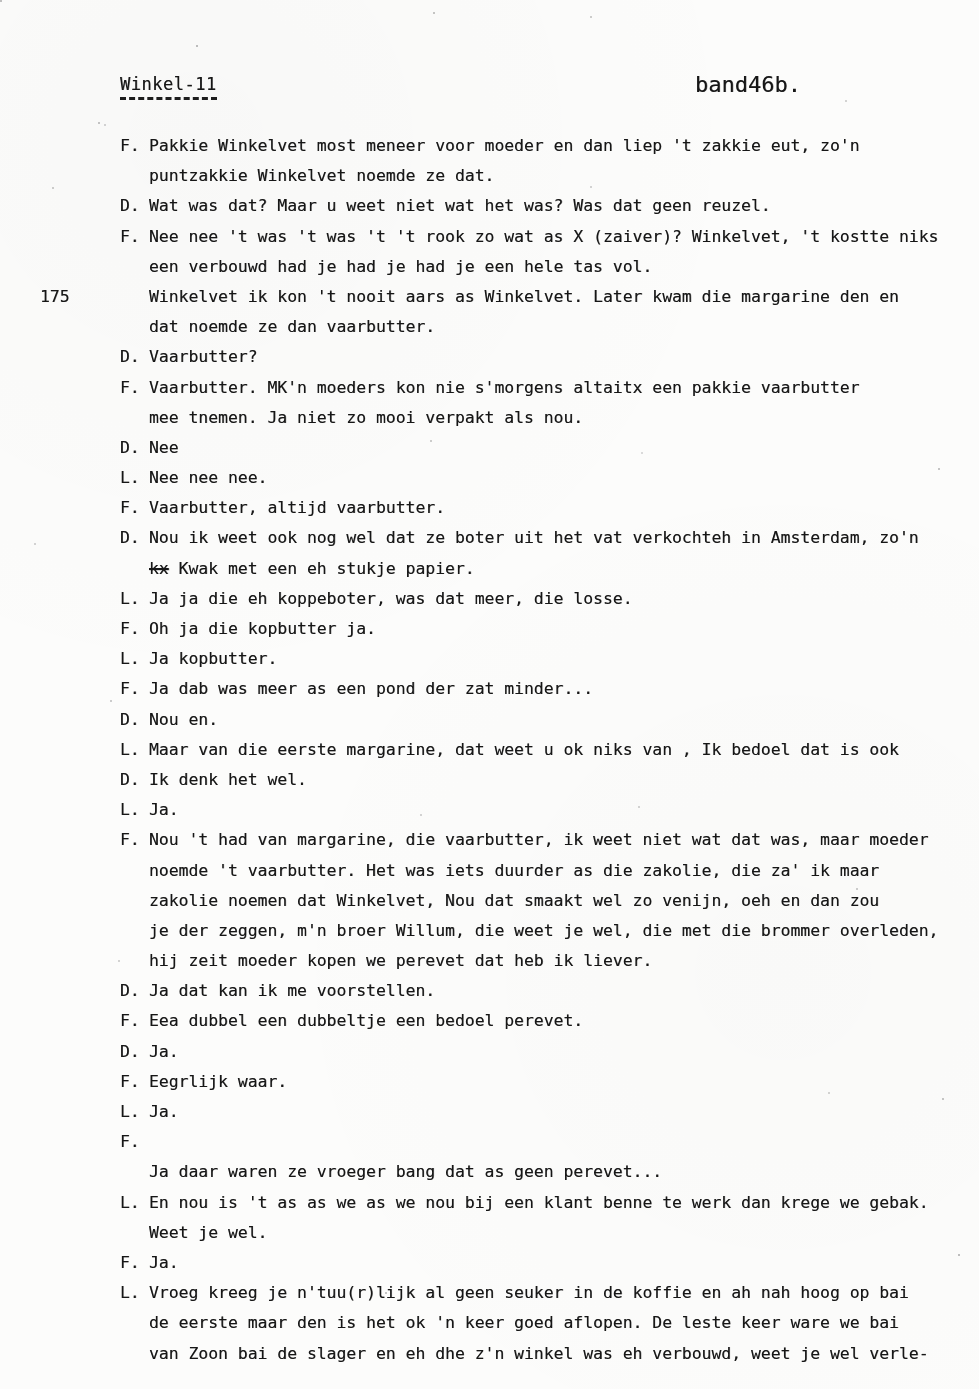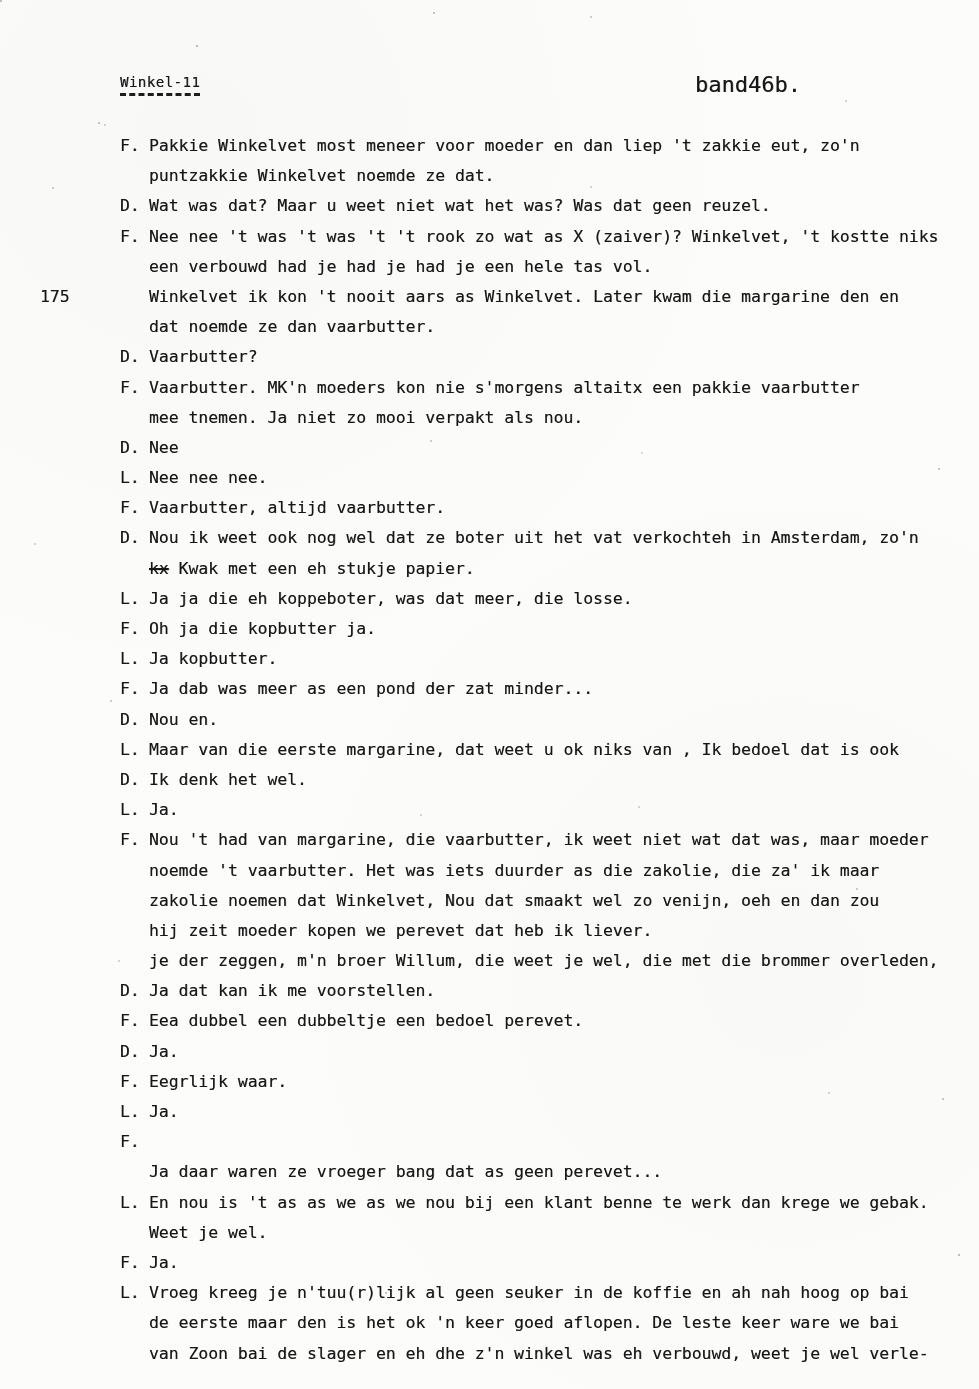--- a/index.html
+++ b/index.html
@@ -37,21 +37,21 @@
       590px 186px 0 #999, 430px 440px 0 #888, 938px 468px 0 #777,
       34px 543px 0 #999, 641px 452px 0 #aaa, 420px 814px 0 #999,
       638px 806px 0 #999, 856px 888px 0 #888, 942px 1098px 0 #777,
       828px 1092px 0 #999, 385px 1292px 0 #777, 958px 1254px 0 #666,
       118px 960px 0 #999, 110px 700px 0 #888, 845px 100px 0 #999;
   }
   .page-header-title {
     position: absolute;
     left: 120px;
     top: 74px;
-    font-size: 14px;
+    font-size: 17px;
     letter-spacing: .5px;
     text-shadow: .4px .4px 0 rgba(20,20,20,.55);
     border-bottom: 3px dashed #1d1d1d;
     padding-bottom: 3px;
   }
   .page-header-band {
     position: absolute;
     left: 695px;
     top: 72px;
     font-size: 22px;
@@ -119,22 +119,22 @@
       <div class="line"><span class="col-margin"></span><span class="col-speaker">F.</span><span class="col-text">Oh ja die kopbutter ja.</span></div>
       <div class="line"><span class="col-margin"></span><span class="col-speaker">L.</span><span class="col-text">Ja kopbutter.</span></div>
       <div class="line"><span class="col-margin"></span><span class="col-speaker">F.</span><span class="col-text">Ja dab was meer as een pond der zat minder...</span></div>
       <div class="line"><span class="col-margin"></span><span class="col-speaker">D.</span><span class="col-text">Nou en.</span></div>
       <div class="line"><span class="col-margin"></span><span class="col-speaker">L.</span><span class="col-text">Maar van die eerste margarine, dat weet u ok niks van , Ik bedoel dat is ook</span></div>
       <div class="line"><span class="col-margin"></span><span class="col-speaker">D.</span><span class="col-text">Ik denk het wel.</span></div>
       <div class="line"><span class="col-margin"></span><span class="col-speaker">L.</span><span class="col-text">Ja.</span></div>
       <div class="line"><span class="col-margin"></span><span class="col-speaker">F.</span><span class="col-text">Nou 't had van margarine, die vaarbutter, ik weet niet wat dat was, maar moeder</span></div>
       <div class="line"><span class="col-margin"></span><span class="col-speaker"></span><span class="col-text">noemde 't vaarbutter. Het was iets duurder as die zakolie, die za' ik maar</span></div>
       <div class="line"><span class="col-margin"></span><span class="col-speaker"></span><span class="col-text">zakolie noemen dat Winkelvet, Nou dat smaakt wel zo venijn, oeh en dan zou</span></div>
+      <div class="line"><span class="col-margin"></span><span class="col-speaker"></span><span class="col-text">je der zeggen, m'n broer Willum, die weet je wel, die met die brommer overleden,</span></div>
       <div class="line"><span class="col-margin"></span><span class="col-speaker"></span><span class="col-text">hij zeit moeder kopen we perevet dat heb ik liever.</span></div>
-      <div class="line"><span class="col-margin"></span><span class="col-speaker"></span><span class="col-text">je der zeggen, m'n broer Willum, die weet je wel, die met die brommer overleden,</span></div>
       <div class="line"><span class="col-margin"></span><span class="col-speaker">D.</span><span class="col-text">Ja dat kan ik me voorstellen.</span></div>
       <div class="line"><span class="col-margin"></span><span class="col-speaker">F.</span><span class="col-text">Eea dubbel een dubbeltje een bedoel perevet.</span></div>
       <div class="line"><span class="col-margin"></span><span class="col-speaker">D.</span><span class="col-text">Ja.</span></div>
       <div class="line"><span class="col-margin"></span><span class="col-speaker">F.</span><span class="col-text">Eegrlijk waar.</span></div>
       <div class="line"><span class="col-margin"></span><span class="col-speaker">L.</span><span class="col-text">Ja.</span></div>
       <div class="line"><span class="col-margin"></span><span class="col-speaker">F.</span></div>
       <div class="line"><span class="col-margin"></span><span class="col-speaker"></span><span class="col-text">Ja daar waren ze vroeger bang dat as geen perevet...</span></div>
       <div class="line"><span class="col-margin"></span><span class="col-speaker">L.</span><span class="col-text">En nou is 't as as we as we nou bij een klant benne te werk dan krege we gebak.</span></div>
       <div class="line"><span class="col-margin"></span><span class="col-speaker"></span><span class="col-text">Weet je wel.</span></div>
       <div class="line"><span class="col-margin"></span><span class="col-speaker">F.</span><span class="col-text">Ja.</span></div>

